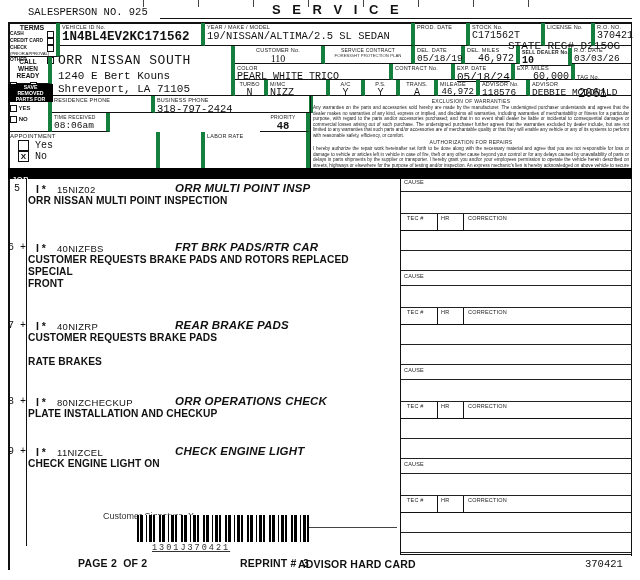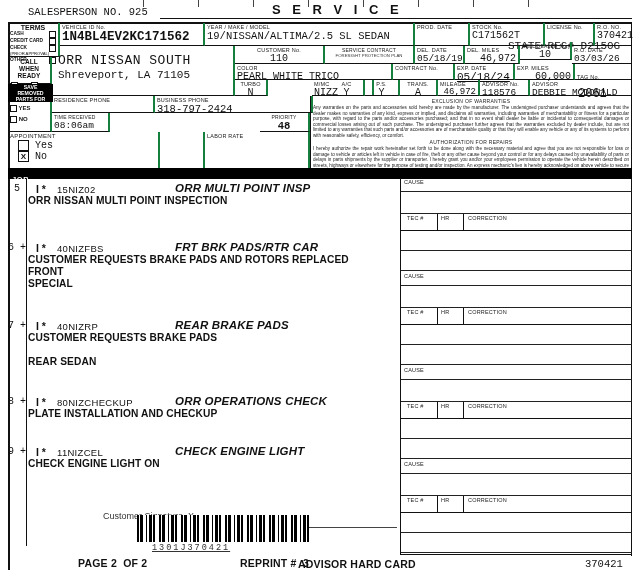--- a/index.html
+++ b/index.html
@@ -1,19 +1,19 @@
 <!DOCTYPE html>
 <html><head>
 <meta charset="utf-8">
 <style>
   html,body{margin:0;padding:0;background:#e8e8e8;}
   .page{position:relative;width:640px;height:580px;background:#ffffff;font-family:"Liberation Sans",sans-serif;color:#111;overflow:hidden;}
   .abs{position:absolute;}
   .cell{position:absolute;box-sizing:border-box;padding:1px 2px;}
-  .br{border-right:2px solid #15803d;} .bb{border-bottom:1px solid #111;} .bl{border-left:1px solid #111;}
+  .br{border-right:4px solid #15803d;} .bb{border-bottom:1px solid #111;} .bl{border-left:1px solid #111;}
   .lbl{font-size:5.5px;line-height:6px;color:#222;letter-spacing:.2px;white-space:nowrap;}
   .val{font-family:"Liberation Mono","DejaVu Sans Mono",monospace;white-space:pre;}
   .cb{display:inline-block;width:5px;height:5px;border:1px solid #111;vertical-align:middle;background:#fff;}
   .cb-lg{display:inline-block;width:9px;height:9px;border:1.2px solid #111;vertical-align:middle;text-align:center;font-size:8px;line-height:9px;font-weight:bold;font-family:"Liberation Sans",sans-serif;}
   .tick{position:absolute;top:0;width:1px;height:7px;background:#444;}
   .hline{position:absolute;background:#111;}
   .vline{position:absolute;background:#111;}
   .blackbar{background:#000;color:#fff;}
   .legal{font-size:4.6px;line-height:5.5px;text-align:justify;color:#222;}
   .legal-title{font-size:5px;text-align:center;letter-spacing:.3px;color:#222;margin:1px 0;}
@@ -130,40 +130,41 @@
     <div class="lbl">LICENSE No.</div>
     <div class="val" style="font-size:9.5px;"></div>
   </div>
   <div class="cell bb" style="left:595px;top:23px;width:36px;height:23px;">
     <div class="lbl">R.O. NO.</div>
     <div class="val" style="font-size:10px;">370421</div>
   </div>
 
   <div class="cell br bb" style="left:52px;top:46px;width:183px;height:50px;">
     <div class="val" style="font-size:13px;margin:6px 0 0 4px;letter-spacing:.5px;">ORR NISSAN SOUTH</div>
+    <div class="val" style="font-size:11px;margin:2px 0 0 4px;">1240 E Bert Kouns</div>
     <div class="val" style="font-size:11px;margin:1px 0 0 4px;">Shreveport, LA 71105</div>
   </div>
 
   <div class="cell br bb" style="left:235px;top:46px;width:90px;height:18px;text-align:center;">
     <div class="lbl">CUSTOMER No.</div>
-    <div class="val" style="font-size:10px;">110</div>
+    <div class="val" style="font-size:10px;font-family:Liberation Serif, serif;">110</div>
   </div>
   <div class="cell br bb" style="left:325px;top:46px;width:90px;height:18px;text-align:center;">
     <div class="lbl" style="font-size:5px;">SERVICE CONTRACT</div>
     <div style="font-size:4.3px;color:#333;">FORESIGHT PROTECTION PLAN</div>
   </div>
   <div class="cell br bb" style="left:415px;top:46px;width:50px;height:18px;">
     <div class="lbl">DEL. DATE</div>
     <div class="val" style="font-size:9.5px;">05/18/19</div>
   </div>
   <div class="cell br bb" style="left:465px;top:46px;width:55px;height:18px;text-align:right;">
     <div class="lbl" style="text-align:left;">DEL. MILES</div>
     <div class="val" style="font-size:10px;">46,972</div>
   </div>
-  <div class="cell br bb" style="left:520px;top:42px;width:52px;height:18px;text-align:center;">
+  <div class="cell br bb" style="left:520px;top:48px;width:52px;height:18px;font-weight:bold;">
     <div class="lbl" style="font-size:5px;">SELL DEALER No.</div>
     <div class="val" style="font-size:10px;">10</div>
   </div>
   <div class="cell bb" style="left:572px;top:46px;width:59px;height:18px;">
     <div class="lbl">R.O. DATE</div>
     <div class="val" style="font-size:9.5px;">03/03/26</div>
   </div>
 
   <div class="cell br bb" style="left:235px;top:64px;width:158px;height:16px;">
     <div class="lbl">COLOR</div>
@@ -183,21 +184,21 @@
   </div>
   <div class="cell bb" style="left:575px;top:64px;width:56px;height:16px;">
     <div class="lbl" style="display:inline-block;">TAG No.</div>
     <div class="val" style="font-size:12px;display:inline-block;margin-left:1px;">2061</div>
   </div>
 
   <div class="cell br bb" style="left:235px;top:80px;width:33px;height:16px;text-align:center;">
     <div class="lbl">TURBO</div>
     <div class="val" style="font-size:10px;">N</div>
   </div>
-  <div class="cell br bb" style="left:268px;top:80px;width:62px;height:16px;margin-left:44px;">
+  <div class="cell br bb" style="left:268px;top:80px;width:62px;height:16px;">
     <div class="lbl">M/MC</div>
     <div class="val" style="font-size:10px;">NIZZ</div>
   </div>
   <div class="cell br bb" style="left:330px;top:80px;width:35px;height:16px;text-align:center;">
     <div class="lbl">A/C</div>
     <div class="val" style="font-size:10px;">Y</div>
   </div>
   <div class="cell br bb" style="left:365px;top:80px;width:35px;height:16px;text-align:center;">
     <div class="lbl">P.S.</div>
     <div class="val" style="font-size:10px;">Y</div>
@@ -260,34 +261,34 @@
   </div>
 
   <div class="job" style="top:242px;">
     <div class="job-num">6 +</div>
     <div class="job-line1">
       <span class="flag">I *</span>
       <span class="opcode">40NIZFBS</span>
       <span class="jtitle">FRT BRK PADS/RTR CAR</span>
     </div>
     <div class="cmt">CUSTOMER REQUESTS BRAKE PADS AND ROTORS REPLACED</div>
+    <div class="cmt">SPECIAL</div>
     <div class="cmt">FRONT</div>
-    <div class="cmt">SPECIAL</div>
   </div>
 
   <div class="job" style="top:320px;">
     <div class="job-num">7 +</div>
     <div class="job-line1">
       <span class="flag">I *</span>
       <span class="opcode">40NIZRP</span>
       <span class="jtitle">REAR BRAKE PADS</span>
     </div>
     <div class="cmt">CUSTOMER REQUESTS BRAKE PADS</div>
     <div class="cmt"></div>
-    <div class="cmt">REAR SEDAN</div>
+    <div class="cmt">RATE BRAKES</div>
   </div>
 
   <div class="job" style="top:396px;">
     <div class="job-num">8 +</div>
     <div class="job-line1">
       <span class="flag">I *</span>
       <span class="opcode">80NIZCHECKUP</span>
       <span class="jtitle">ORR OPERATIONS CHECK</span>
     </div>
     <div class="cmt">PLATE INSTALLATION AND CHECKUP</div>

